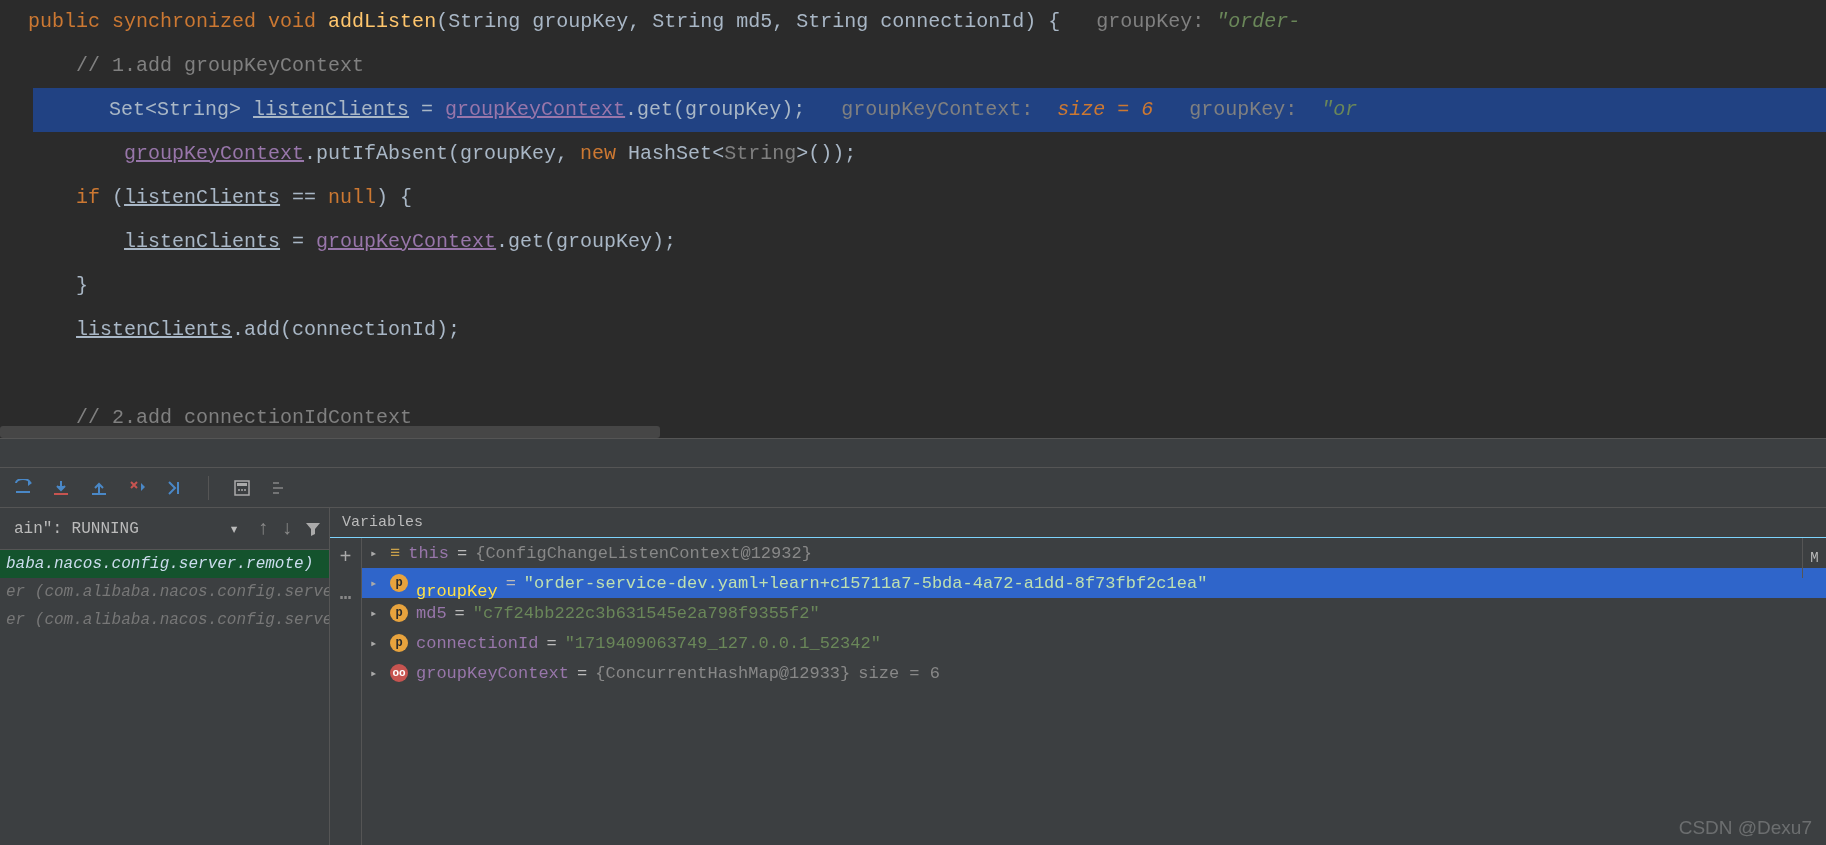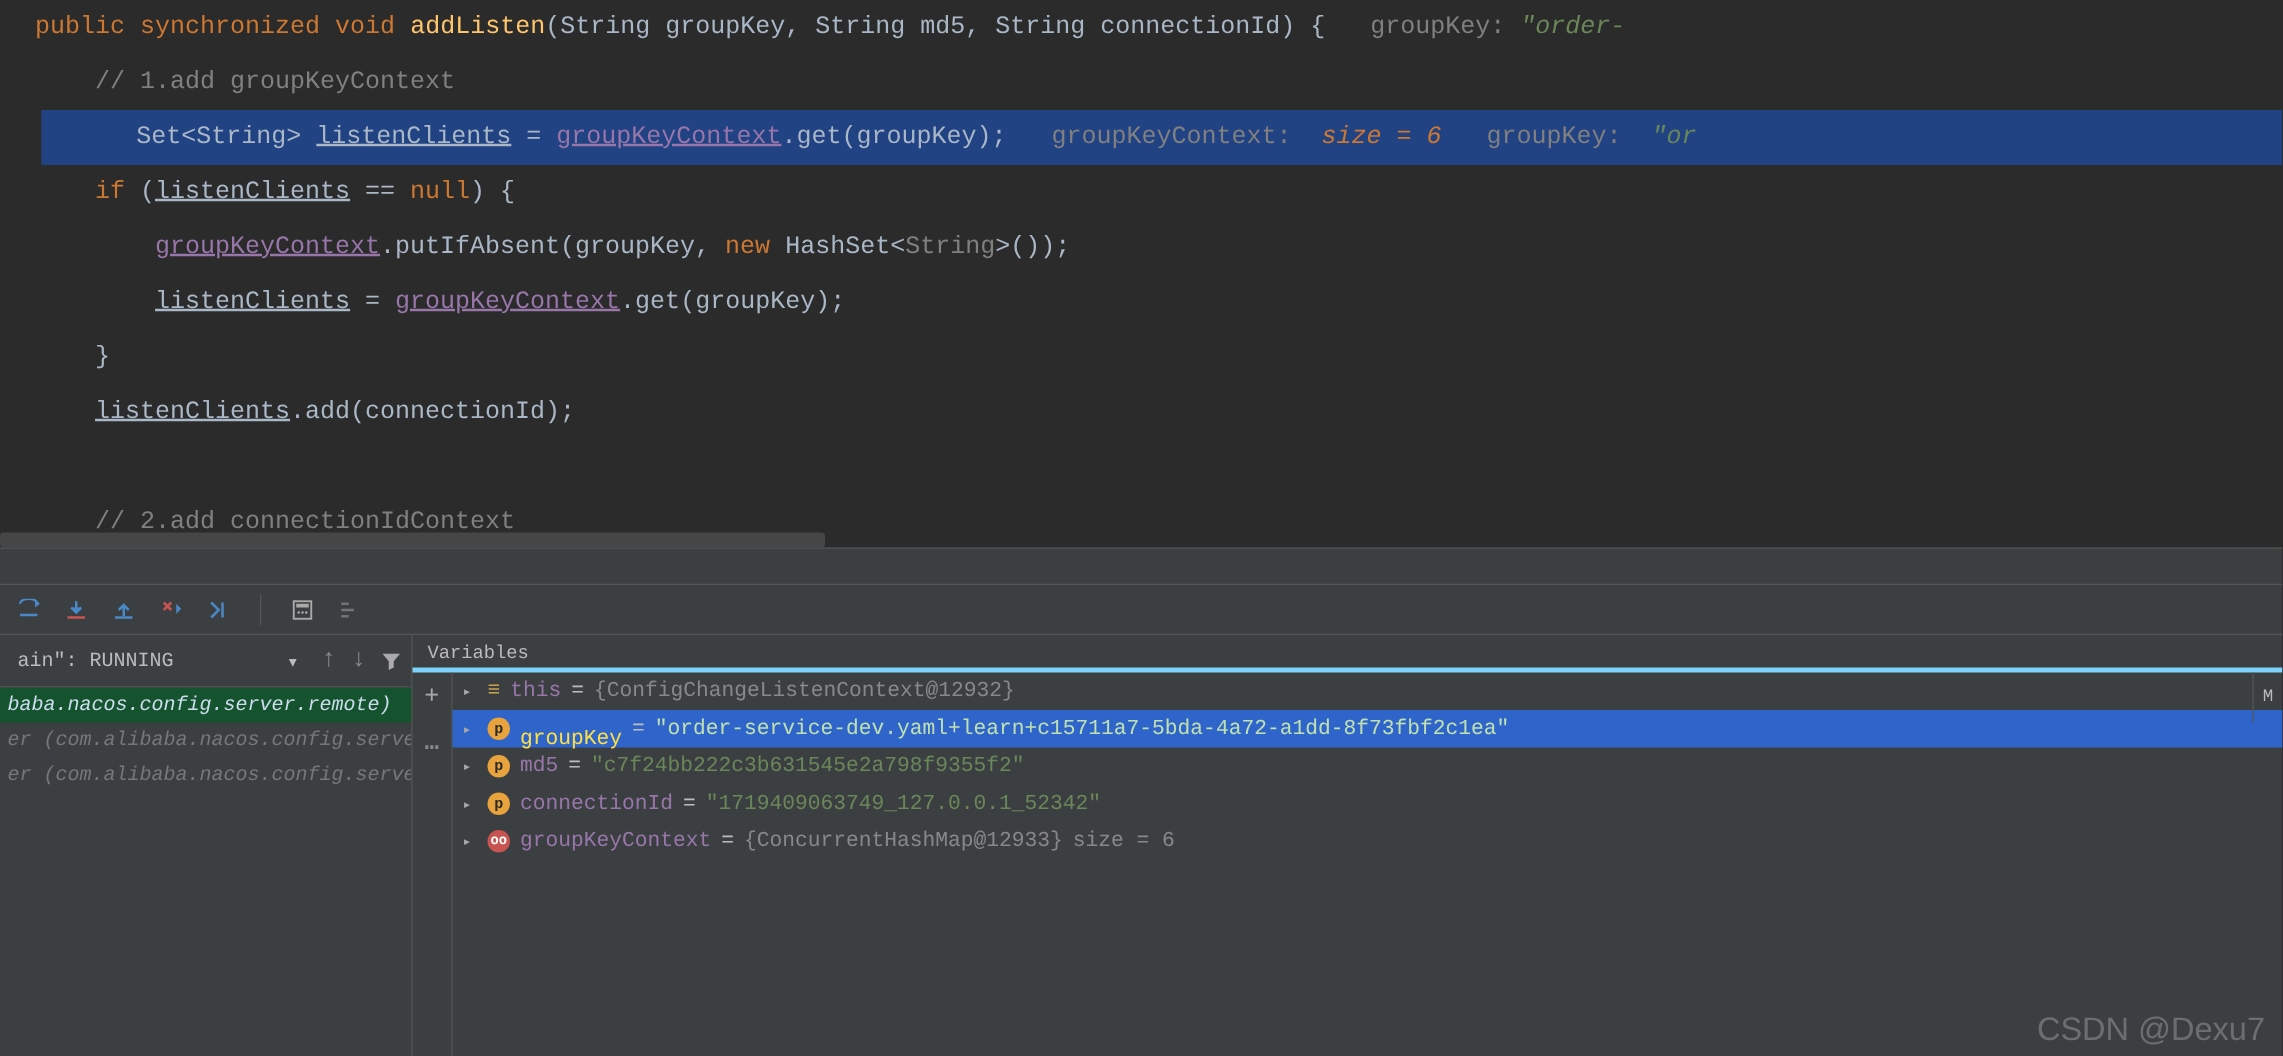--- a/index.html
+++ b/index.html
@@ -21,50 +21,50 @@
   .toolbar svg { display:block; }
   .tb-sep { width:1px; height:24px; background:#555; margin:0 4px; }
   .lower { display:flex; height:337px; background:#3c3f41; }
   .frames { width:330px; border-right:1px solid #555; display:flex; flex-direction:column; }
   .frames-top { height:42px; display:flex; align-items:center; gap:12px; padding:0 8px; border-bottom:1px solid #555; }
   .thread-sel { flex:1; color:#bbb; font-size:16px; display:flex; align-items:center; justify-content:space-between; padding:0 6px; }
   .stack { flex:1; overflow:hidden; font-size:16px; }
   .stack-row { height:28px; line-height:28px; padding-left:6px; white-space:nowrap; overflow:hidden; font-style:italic; color:#777; }
   .stack-row.sel { background:#14532d; color:#cde; font-style:italic; }
   .vars { flex:1; display:flex; flex-direction:column; position:relative; }
-  .vars-header { height:30px; line-height:30px; padding-left:12px; font-size:15px; color:#bbb; border-bottom:4px solid #7dd3fc; }
+  .vars-header { height:30px; line-height:30px; padding-left:12px; font-size:15px; color:#bbb; border-bottom:1px solid #7dd3fc; }
   .vars-body { flex:1; display:flex; }
   .vars-gutter { width:32px; border-right:1px solid #555; display:flex; flex-direction:column; align-items:center; padding-top:8px; gap:16px; }
   .vars-list { flex:1; font-size:17px; }
   .var-row { height:30px; display:flex; align-items:center; padding-left:8px; gap:8px; }
   .var-row.sel { background:#2f65ca; }
   .chev { width:12px; color:#aaa; font-size:12px; }
   .badge { width:18px; height:18px; border-radius:9px; display:flex; align-items:center; justify-content:center; font-size:12px; font-weight:bold; color:#2b2b2b; }
   .badge.p { background:#e8a33d; }
   .badge.f { background:#c75450; color:#fff; font-size:11px; }
   .var-name { color:#9876aa; }
   .var-row.sel .var-name { color:#fde047;margin-top:16px; }
   .var-eq { color:#bbb; }
   .var-val { color:#6a8759; }
   .var-row.sel .var-val { color:#bfe0b0; }
   .var-dim { color:#888; }
   .gear { position:absolute; right:8px; top:-28px; color:#aaa; }
-  .watermark { position:absolute; right:14px; bottom:6px; font-size:26px; color:rgba(220,220,220,.3); font-family:sans-serif; }
+  .watermark { position:absolute; right:14px; bottom:6px; font-size:19px; color:rgba(220,220,220,.3); font-family:sans-serif; }
   .icon-btn { cursor:pointer; display:flex; align-items:center; }
   .link-field { color:#9876aa; text-decoration:underline; }
 </style>
 </head>
 <body>
 
 <div class="editor">
   <div class="line"><span class="kw">public</span> <span class="kw">synchronized</span> <span class="kw">void</span> <span class="method-def">addListen</span><span>(String groupKey, String md5, String connectionId) {   </span><span class="hint">groupKey: </span><span class="green-str">"order-</span></div>
   <div class="line"><span class="cmt">    // 1.add groupKeyContext</span></div>
   <div class="line hl"><span>    Set&lt;String&gt; </span><span class="underline">listenClients</span><span> = </span><span class="link-field">groupKeyContext</span><span>.get(groupKey);   </span><span class="hint">groupKeyContext:  </span><span class="hint-em">size = 6</span><span class="hint">   </span><span class="hint">groupKey:  </span><span class="green-str">"or</span></div>
+  <div class="line"><span>        </span><span class="link-field">groupKeyContext</span><span>.putIfAbsent(groupKey, </span><span class="kw">new</span><span> HashSet&lt;</span><span class="str-dim">String</span><span>&gt;());</span></div>
   <div class="line"><span class="kw">    if</span><span> (</span><span class="underline">listenClients</span><span> == </span><span class="kw">null</span><span>) {</span></div>
-  <div class="line"><span>        </span><span class="link-field">groupKeyContext</span><span>.putIfAbsent(groupKey, </span><span class="kw">new</span><span> HashSet&lt;</span><span class="str-dim">String</span><span>&gt;());</span></div>
   <div class="line"><span>        </span><span class="underline">listenClients</span><span> = </span><span class="link-field">groupKeyContext</span><span>.get(groupKey);</span></div>
   <div class="line"><span>    }</span></div>
   <div class="line"><span>    </span><span class="underline">listenClients</span><span>.add(connectionId);</span></div>
   <div class="line"><span></span></div>
   <div class="line"><span class="cmt">    // 2.add connectionIdContext</span></div>
   <div class="scroll-h"></div>
 </div>
 
 <div class="divider-bar">
   <span class="gear" style="position:absolute; right:8px; margin-top:6px;">

